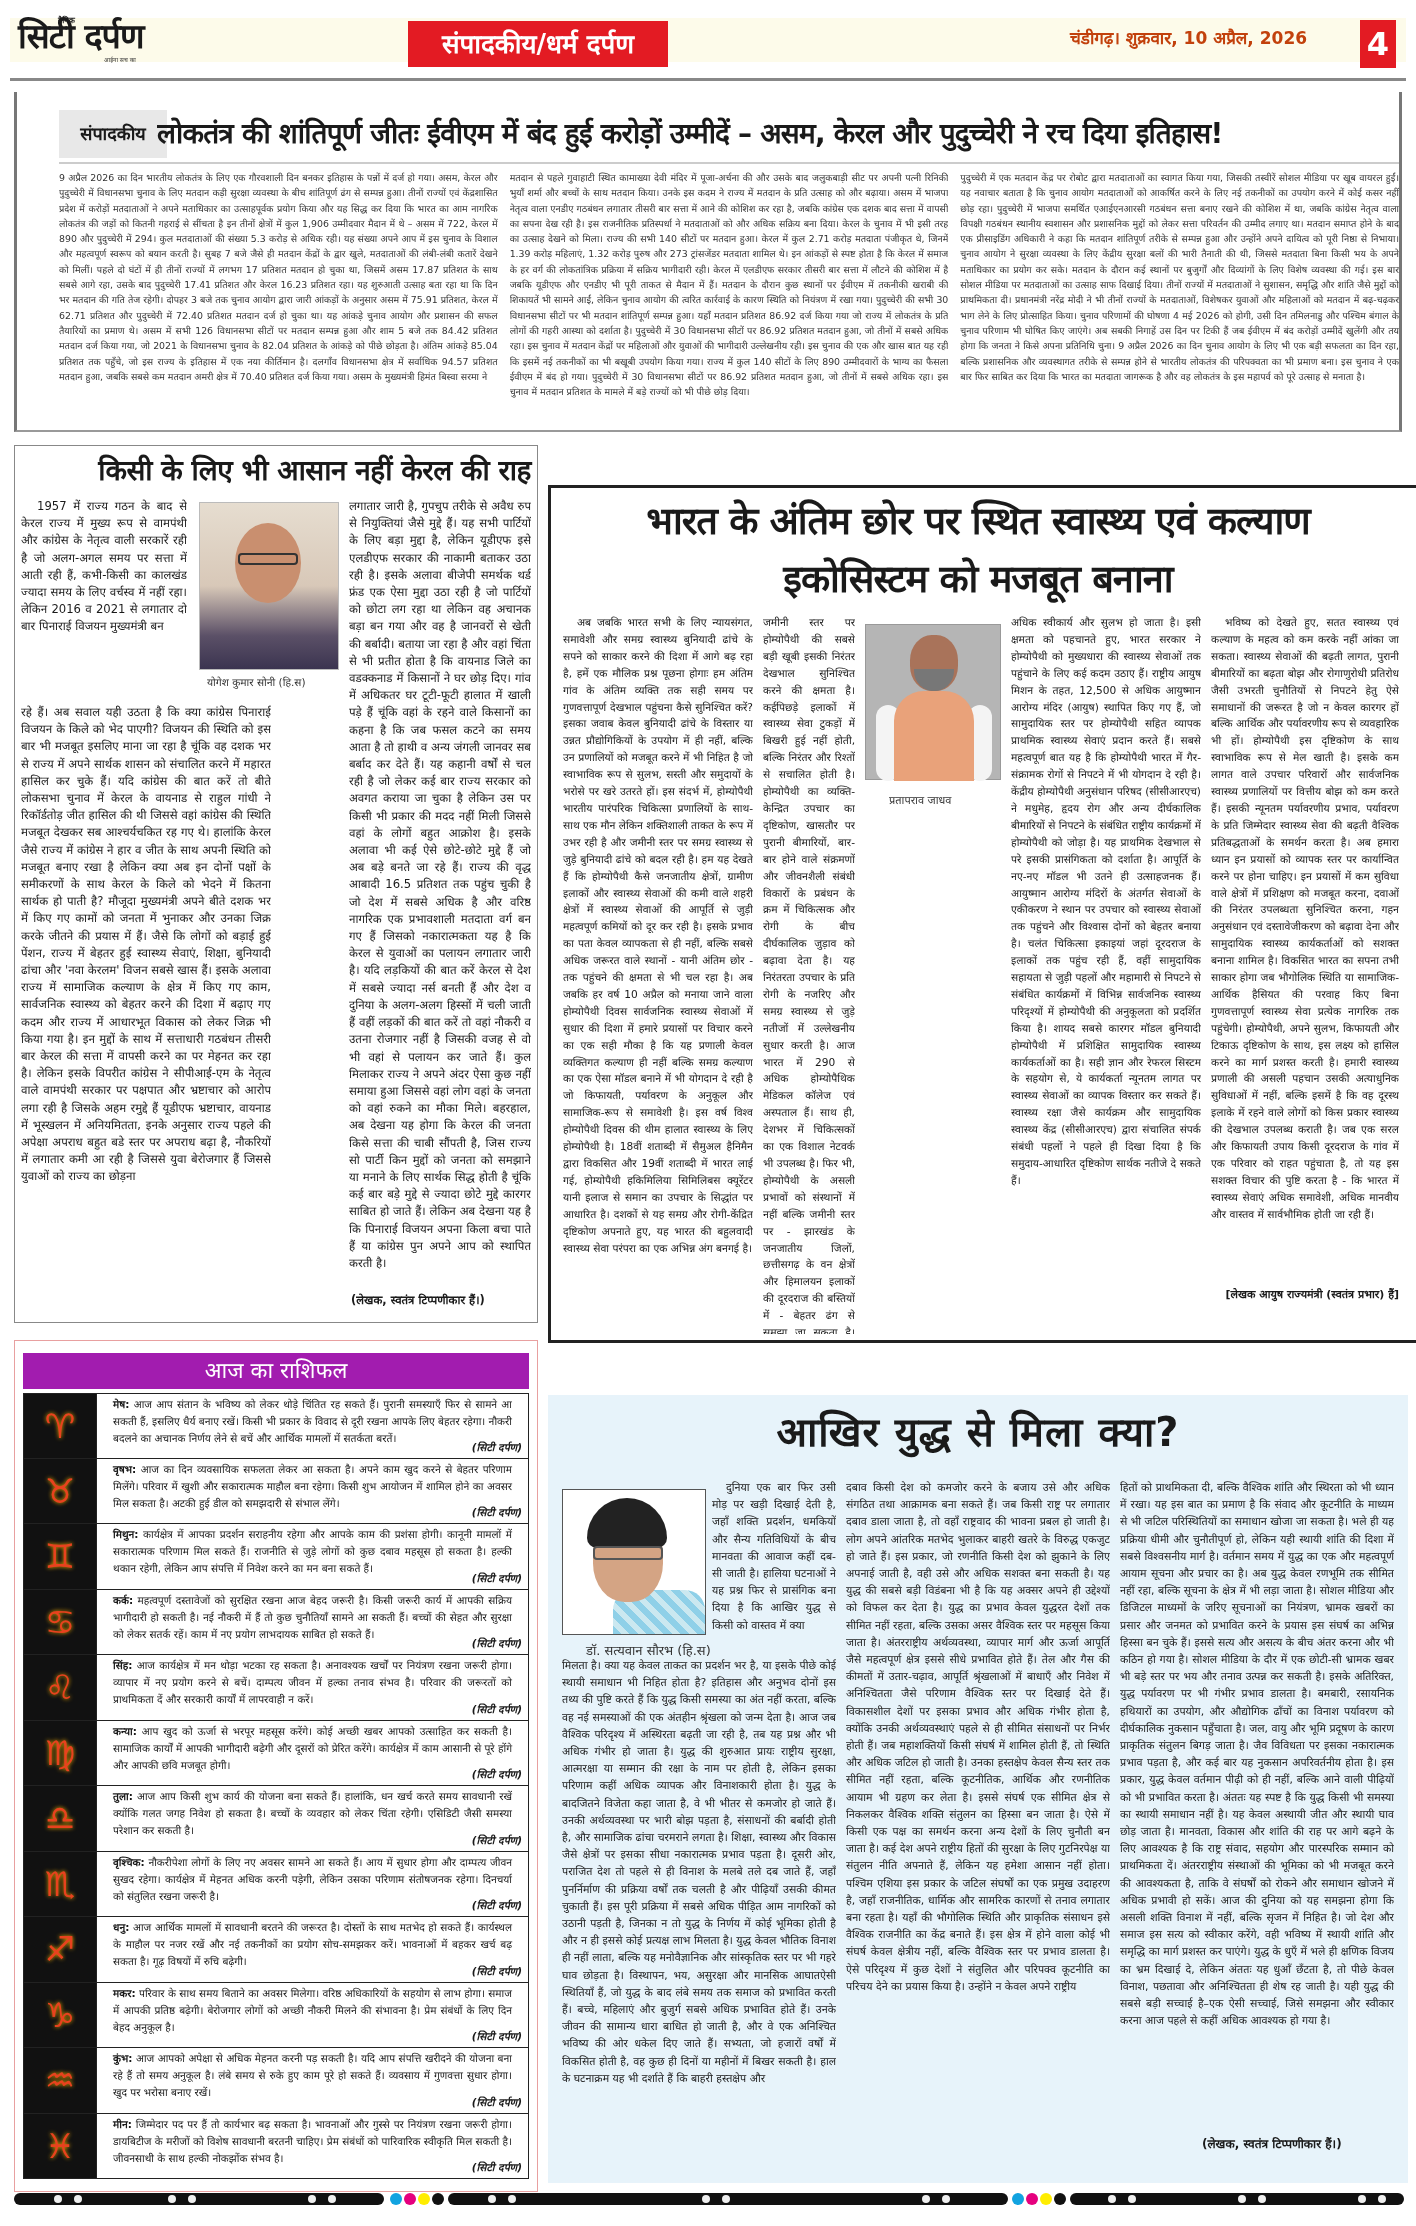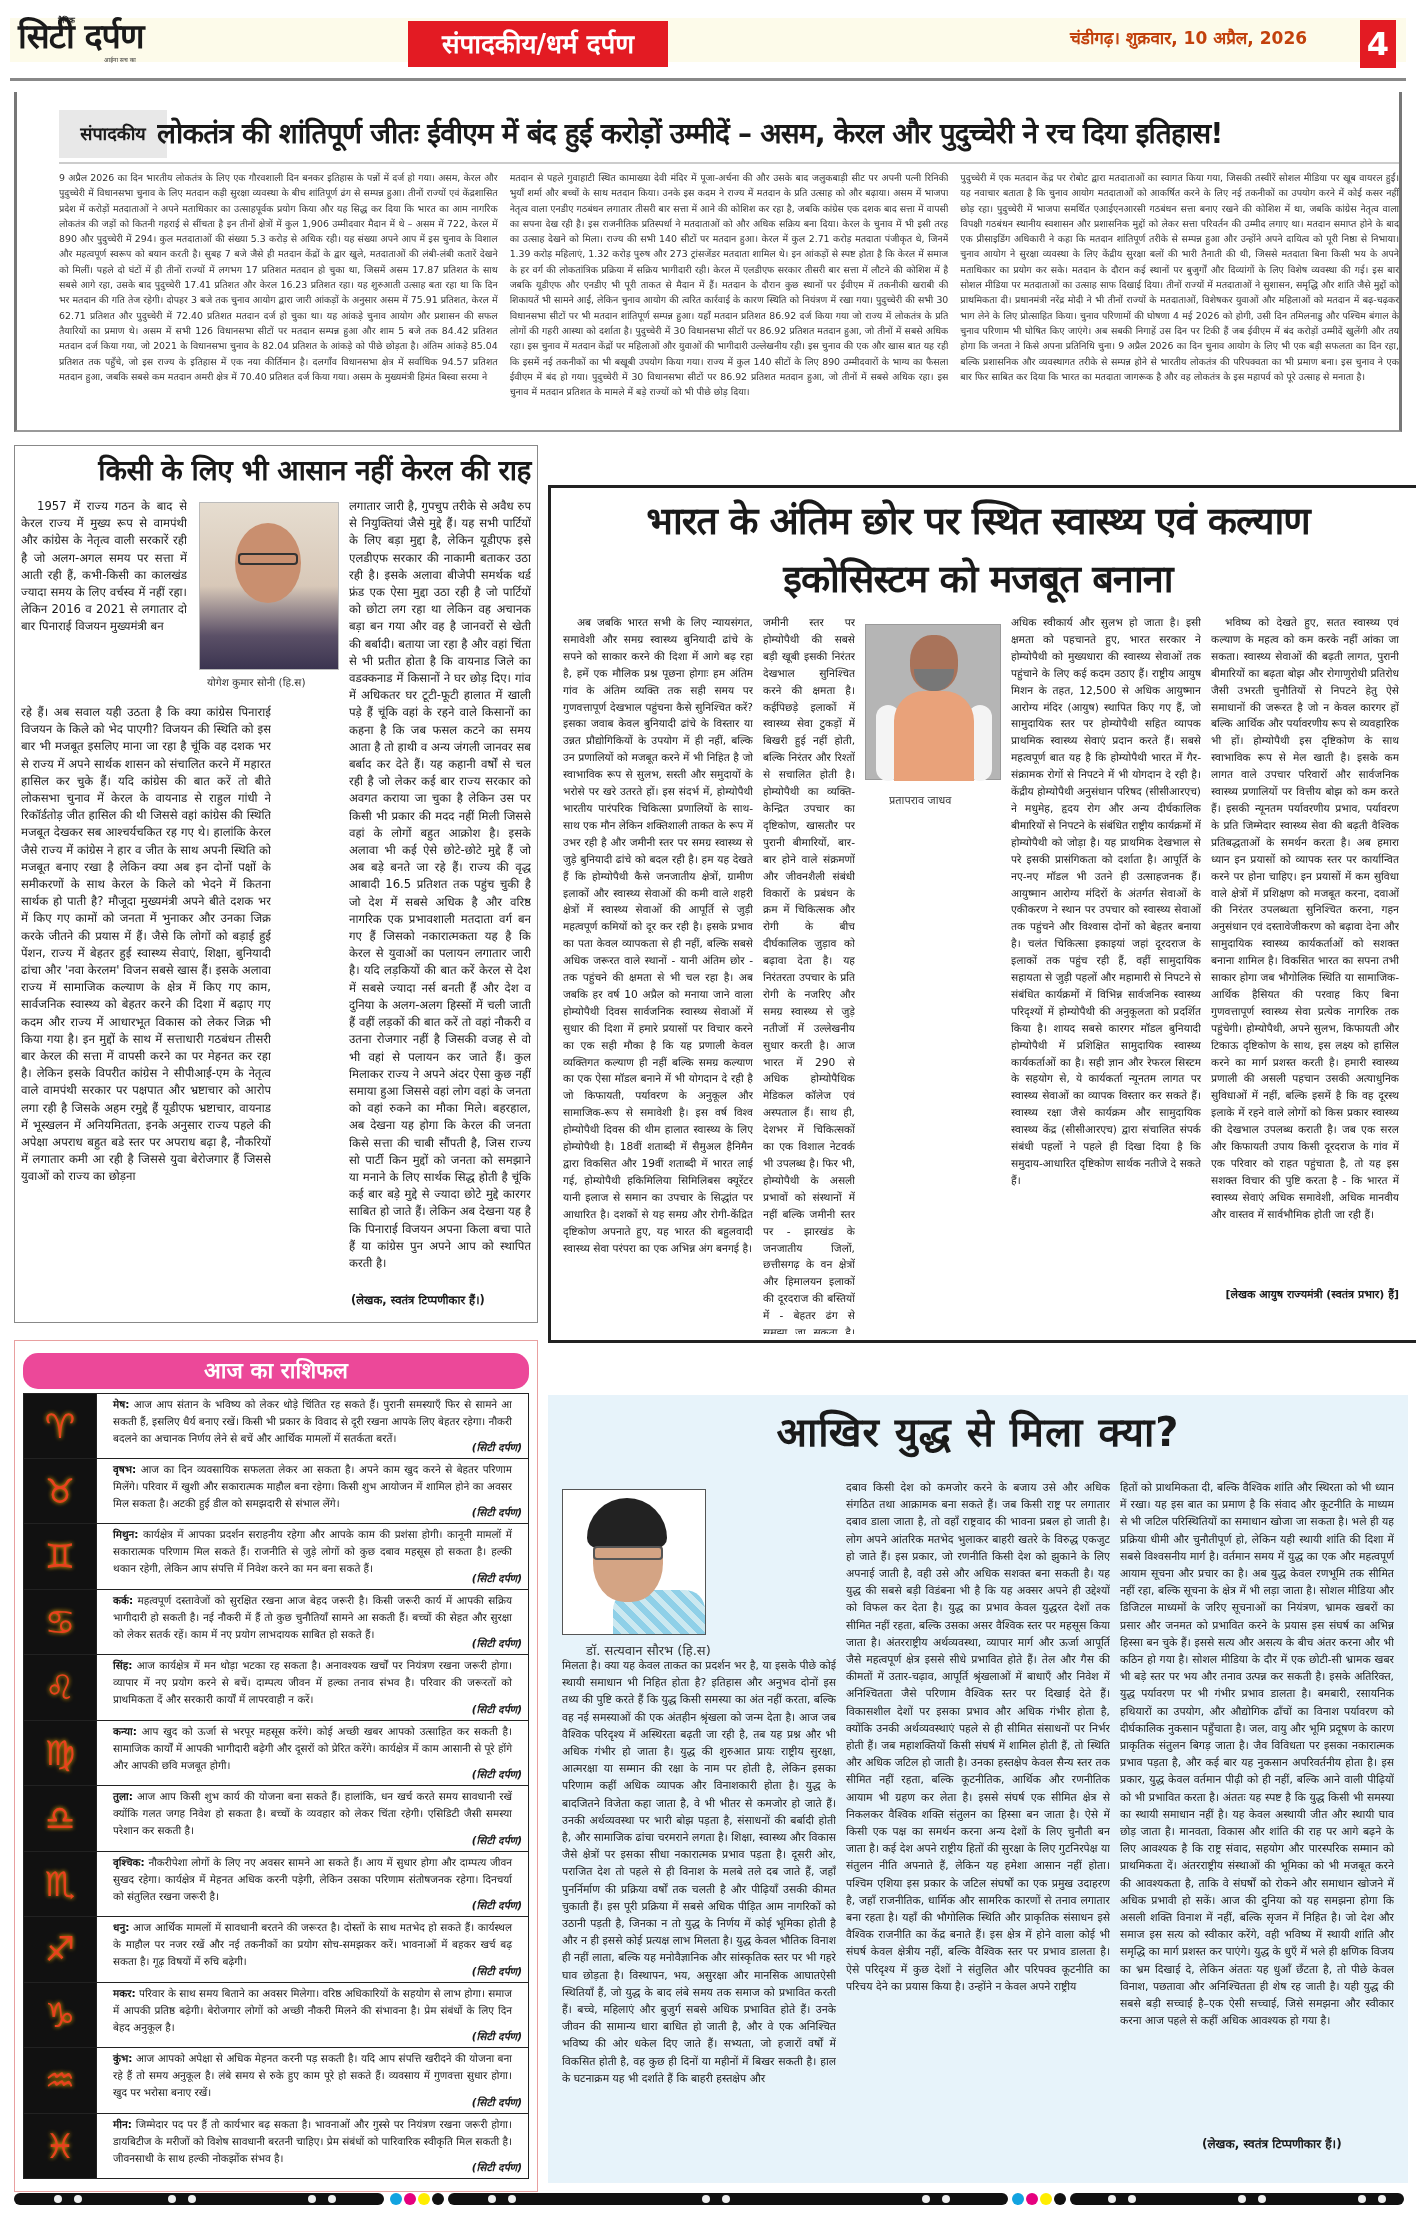--- a/index.html
+++ b/index.html
@@ -44,21 +44,21 @@
   .h-col { position: absolute; top: 0; font-size: 10.6px; line-height: 16.9px; text-align: justify; overflow: hidden; }
   .photo-jadhav { position: absolute; left: 302px; top: 10px; width: 136px; height: 156px; background: #b5b5b5; border: 1px solid #999; }
   .photo-jadhav .head { position: absolute; left: 44px; top: 10px; width: 48px; height: 56px; border-radius: 45%; background: #a9735a; }
   .photo-jadhav .beard { position: absolute; left: 48px; top: 44px; width: 40px; height: 22px; border-radius: 0 0 20px 20px; background: #777; }
   .photo-jadhav .vest { position: absolute; left: 28px; top: 66px; width: 80px; height: 90px; background: #e9a27a; border-radius: 30px 30px 0 0; }
   .photo-jadhav .arm-l { position: absolute; left: 10px; top: 80px; width: 24px; height: 76px; background: #f4f4f4; border-radius: 12px; }
   .photo-jadhav .arm-r { position: absolute; left: 102px; top: 80px; width: 24px; height: 76px; background: #f4f4f4; border-radius: 12px; }
 
   
   .rashi { position: absolute; left: 14px; top: 1340px; width: 524px; height: 852px; border: 1px solid #e8a0a0; }
-  .rashi-head { position: absolute; left: 8px; top: 12px; width: 506px; height: 36px; background: #ec4899; color: #fff; text-align: center; font-size: 22px; font-weight: bold; line-height: 36px; border-radius: 15px; }
+  .rashi-head { position: absolute; left: 8px; top: 12px; width: 506px; height: 36px; background: #a21caf; color: #fff; text-align: center; font-size: 22px; font-weight: normal; line-height: 36px; }
   .rashi-list { position: absolute; left: 8px; top: 52px; width: 506px; }
   .rashi-row { position: relative; height: 65.5px; border: 1px solid #222; border-top: none; display: flex; }
   .rashi-row:first-child { border-top: 1px solid #222; }
   .rashi-icon { width: 72px; height: 100%; background: #111; display: flex; align-items: center; justify-content: center; font-size: 34px; color: #e8421e; text-shadow: 0 0 4px #ffb400; }
   .rashi-text { flex: 1; padding: 2px 16px; font-size: 10.4px; line-height: 17px; text-align: justify; border-left: 1px solid #222; position: relative; }
   .rashi-text b { font-weight: bold; }
   .rashi-src { position: absolute; right: 6px; bottom: 2px; font-weight: bold; font-style: italic; font-size: 10.5px; }
 
   
   .war { position: absolute; left: 548px; top: 1395px; width: 860px; height: 788px; background: #e7f3fa; }
@@ -197,20 +197,21 @@
 <article class="war">
   <h2 class="war-title">आखिर युद्ध से मिला क्या?</h2>
   <div class="war-body">
     <div class="photo-saurabh">
       <div class="shirt"></div>
       <div class="face"></div>
       <div class="hair"></div>
       <div class="glasses"></div>
     </div>
     <span class="caption" style="left:24px; top:162px; font-size:13px;">डॉ. सत्यवान सौरभ (हि.स)</span>
+    <p class="w-col" style="left:150px; width:124px; height:172px; text-indent:14px;">दुनिया एक बार फिर उसी मोड़ पर खड़ी दिखाई देती है, जहाँ शक्ति प्रदर्शन, धमकियों और सैन्य गतिविधियों के बीच मानवता की आवाज कहीं दब-सी जाती है। हालिया घटनाओं ने यह प्रश्न फिर से प्रासंगिक बना दिया है कि आखिर युद्ध से किसी को वास्तव में क्या</p>
     <p class="w-col" style="left:0; top:178px; width:274px; height:512px;">मिलता है। क्या यह केवल ताकत का प्रदर्शन भर है, या इसके पीछे कोई स्थायी समाधान भी निहित होता है? इतिहास और अनुभव दोनों इस तथ्य की पुष्टि करते हैं कि युद्ध किसी समस्या का अंत नहीं करता, बल्कि वह नई समस्याओं की एक अंतहीन श्रृंखला को जन्म देता है। आज जब वैश्विक परिदृश्य में अस्थिरता बढ़ती जा रही है, तब यह प्रश्न और भी अधिक गंभीर हो जाता है। युद्ध की शुरुआत प्रायः राष्ट्रीय सुरक्षा, आत्मरक्षा या सम्मान की रक्षा के नाम पर होती है, लेकिन इसका परिणाम कहीं अधिक व्यापक और विनाशकारी होता है। युद्ध के बादजितने विजेता कहा जाता है, वे भी भीतर से कमजोर हो जाते हैं। उनकी अर्थव्यवस्था पर भारी बोझ पड़ता है, संसाधनों की बर्बादी होती है, और सामाजिक ढांचा चरमराने लगता है। शिक्षा, स्वास्थ्य और विकास जैसे क्षेत्रों पर इसका सीधा नकारात्मक प्रभाव पड़ता है। दूसरी ओर, पराजित देश तो पहले से ही विनाश के मलबे तले दब जाते हैं, जहाँ पुनर्निर्माण की प्रक्रिया वर्षों तक चलती है और पीढ़ियाँ उसकी कीमत चुकाती हैं। इस पूरी प्रक्रिया में सबसे अधिक पीड़ित आम नागरिकों को उठानी पड़ती है, जिनका न तो युद्ध के निर्णय में कोई भूमिका होती है और न ही इससे कोई प्रत्यक्ष लाभ मिलता है। युद्ध केवल भौतिक विनाश ही नहीं लाता, बल्कि यह मनोवैज्ञानिक और सांस्कृतिक स्तर पर भी गहरे घाव छोड़ता है। विस्थापन, भय, असुरक्षा और मानसिक आघातऐसी स्थितियाँ हैं, जो युद्ध के बाद लंबे समय तक समाज को प्रभावित करती हैं। बच्चे, महिलाएं और बुजुर्ग सबसे अधिक प्रभावित होते हैं। उनके जीवन की सामान्य धारा बाधित हो जाती है, और वे एक अनिश्चित भविष्य की ओर धकेल दिए जाते हैं। सभ्यता, जो हजारों वर्षों में विकसित होती है, वह कुछ ही दिनों या महीनों में बिखर सकती है। हाल के घटनाक्रम यह भी दर्शाते हैं कि बाहरी हस्तक्षेप और</p>
     <p class="w-col" style="left:284px; width:264px; height:690px;">दबाव किसी देश को कमजोर करने के बजाय उसे और अधिक संगठित तथा आक्रामक बना सकते हैं। जब किसी राष्ट्र पर लगातार दबाव डाला जाता है, तो वहाँ राष्ट्रवाद की भावना प्रबल हो जाती है। लोग अपने आंतरिक मतभेद भुलाकर बाहरी खतरे के विरुद्ध एकजुट हो जाते हैं। इस प्रकार, जो रणनीति किसी देश को झुकाने के लिए अपनाई जाती है, वही उसे और अधिक सशक्त बना सकती है। यह युद्ध की सबसे बड़ी विडंबना भी है कि यह अक्सर अपने ही उद्देश्यों को विफल कर देता है। युद्ध का प्रभाव केवल युद्धरत देशों तक सीमित नहीं रहता, बल्कि उसका असर वैश्विक स्तर पर महसूस किया जाता है। अंतरराष्ट्रीय अर्थव्यवस्था, व्यापार मार्ग और ऊर्जा आपूर्ति जैसे महत्वपूर्ण क्षेत्र इससे सीधे प्रभावित होते हैं। तेल और गैस की कीमतों में उतार-चढ़ाव, आपूर्ति श्रृंखलाओं में बाधाएँ और निवेश में अनिश्चितता जैसे परिणाम वैश्विक स्तर पर दिखाई देते हैं। विकासशील देशों पर इसका प्रभाव और अधिक गंभीर होता है, क्योंकि उनकी अर्थव्यवस्थाएं पहले से ही सीमित संसाधनों पर निर्भर होती हैं। जब महाशक्तियों किसी संघर्ष में शामिल होती हैं, तो स्थिति और अधिक जटिल हो जाती है। उनका हस्तक्षेप केवल सैन्य स्तर तक सीमित नहीं रहता, बल्कि कूटनीतिक, आर्थिक और रणनीतिक आयाम भी ग्रहण कर लेता है। इससे संघर्ष एक सीमित क्षेत्र से निकलकर वैश्विक शक्ति संतुलन का हिस्सा बन जाता है। ऐसे में किसी एक पक्ष का समर्थन करना अन्य देशों के लिए चुनौती बन जाता है। कई देश अपने राष्ट्रीय हितों की सुरक्षा के लिए गुटनिरपेक्ष या संतुलन नीति अपनाते हैं, लेकिन यह हमेशा आसान नहीं होता। पश्चिम एशिया इस प्रकार के जटिल संघर्षों का एक प्रमुख उदाहरण है, जहाँ राजनीतिक, धार्मिक और सामरिक कारणों से तनाव लगातार बना रहता है। यहाँ की भौगोलिक स्थिति और प्राकृतिक संसाधन इसे वैश्विक राजनीति का केंद्र बनाते हैं। इस क्षेत्र में होने वाला कोई भी संघर्ष केवल क्षेत्रीय नहीं, बल्कि वैश्विक स्तर पर प्रभाव डालता है। ऐसे परिदृश्य में कुछ देशों ने संतुलित और परिपक्व कूटनीति का परिचय देने का प्रयास किया है। उन्होंने न केवल अपने राष्ट्रीय</p>
     <p class="w-col" style="left:558px; width:274px; height:640px;">हितों को प्राथमिकता दी, बल्कि वैश्विक शांति और स्थिरता को भी ध्यान में रखा। यह इस बात का प्रमाण है कि संवाद और कूटनीति के माध्यम से भी जटिल परिस्थितियों का समाधान खोजा जा सकता है। भले ही यह प्रक्रिया धीमी और चुनौतीपूर्ण हो, लेकिन यही स्थायी शांति की दिशा में सबसे विश्वसनीय मार्ग है। वर्तमान समय में युद्ध का एक और महत्वपूर्ण आयाम सूचना और प्रचार का है। अब युद्ध केवल रणभूमि तक सीमित नहीं रहा, बल्कि सूचना के क्षेत्र में भी लड़ा जाता है। सोशल मीडिया और डिजिटल माध्यमों के जरिए सूचनाओं का नियंत्रण, भ्रामक खबरों का प्रसार और जनमत को प्रभावित करने के प्रयास इस संघर्ष का अभिन्न हिस्सा बन चुके हैं। इससे सत्य और असत्य के बीच अंतर करना और भी कठिन हो गया है। सोशल मीडिया के दौर में एक छोटी-सी भ्रामक खबर भी बड़े स्तर पर भय और तनाव उत्पन्न कर सकती है। इसके अतिरिक्त, युद्ध पर्यावरण पर भी गंभीर प्रभाव डालता है। बमबारी, रसायनिक हथियारों का उपयोग, और औद्योगिक ढाँचों का विनाश पर्यावरण को दीर्घकालिक नुकसान पहुँचाता है। जल, वायु और भूमि प्रदूषण के कारण प्राकृतिक संतुलन बिगड़ जाता है। जैव विविधता पर इसका नकारात्मक प्रभाव पड़ता है, और कई बार यह नुकसान अपरिवर्तनीय होता है। इस प्रकार, युद्ध केवल वर्तमान पीढ़ी को ही नहीं, बल्कि आने वाली पीढ़ियों को भी प्रभावित करता है। अंततः यह स्पष्ट है कि युद्ध किसी भी समस्या का स्थायी समाधान नहीं है। यह केवल अस्थायी जीत और स्थायी घाव छोड़ जाता है। मानवता, विकास और शांति की राह पर आगे बढ़ने के लिए आवश्यक है कि राष्ट्र संवाद, सहयोग और पारस्परिक सम्मान को प्राथमिकता दें। अंतरराष्ट्रीय संस्थाओं की भूमिका को भी मजबूत करने की आवश्यकता है, ताकि वे संघर्षों को रोकने और समाधान खोजने में अधिक प्रभावी हो सकें। आज की दुनिया को यह समझना होगा कि असली शक्ति विनाश में नहीं, बल्कि सृजन में निहित है। जो देश और समाज इस सत्य को स्वीकार करेंगे, वही भविष्य में स्थायी शांति और समृद्धि का मार्ग प्रशस्त कर पाएंगे। युद्ध के धुएँ में भले ही क्षणिक विजय का भ्रम दिखाई दे, लेकिन अंततः यह धुआँ छँटता है, तो पीछे केवल विनाश, पछतावा और अनिश्चितता ही शेष रह जाती है। यही युद्ध की सबसे बड़ी सच्चाई है–एक ऐसी सच्चाई, जिसे समझना और स्वीकार करना आज पहले से कहीं अधिक आवश्यक हो गया है।</p>
     <span class="byline" style="left:640px; top:656px; font-size:12px;">(लेखक, स्वतंत्र टिप्पणीकार हैं।)</span>
   </div>
 </article>
 
 <div class="reg" style="left:14px; width:370px;">
   <span class="hole" style="left:40px;"></span>
   <span class="hole" style="left:60px;"></span>

